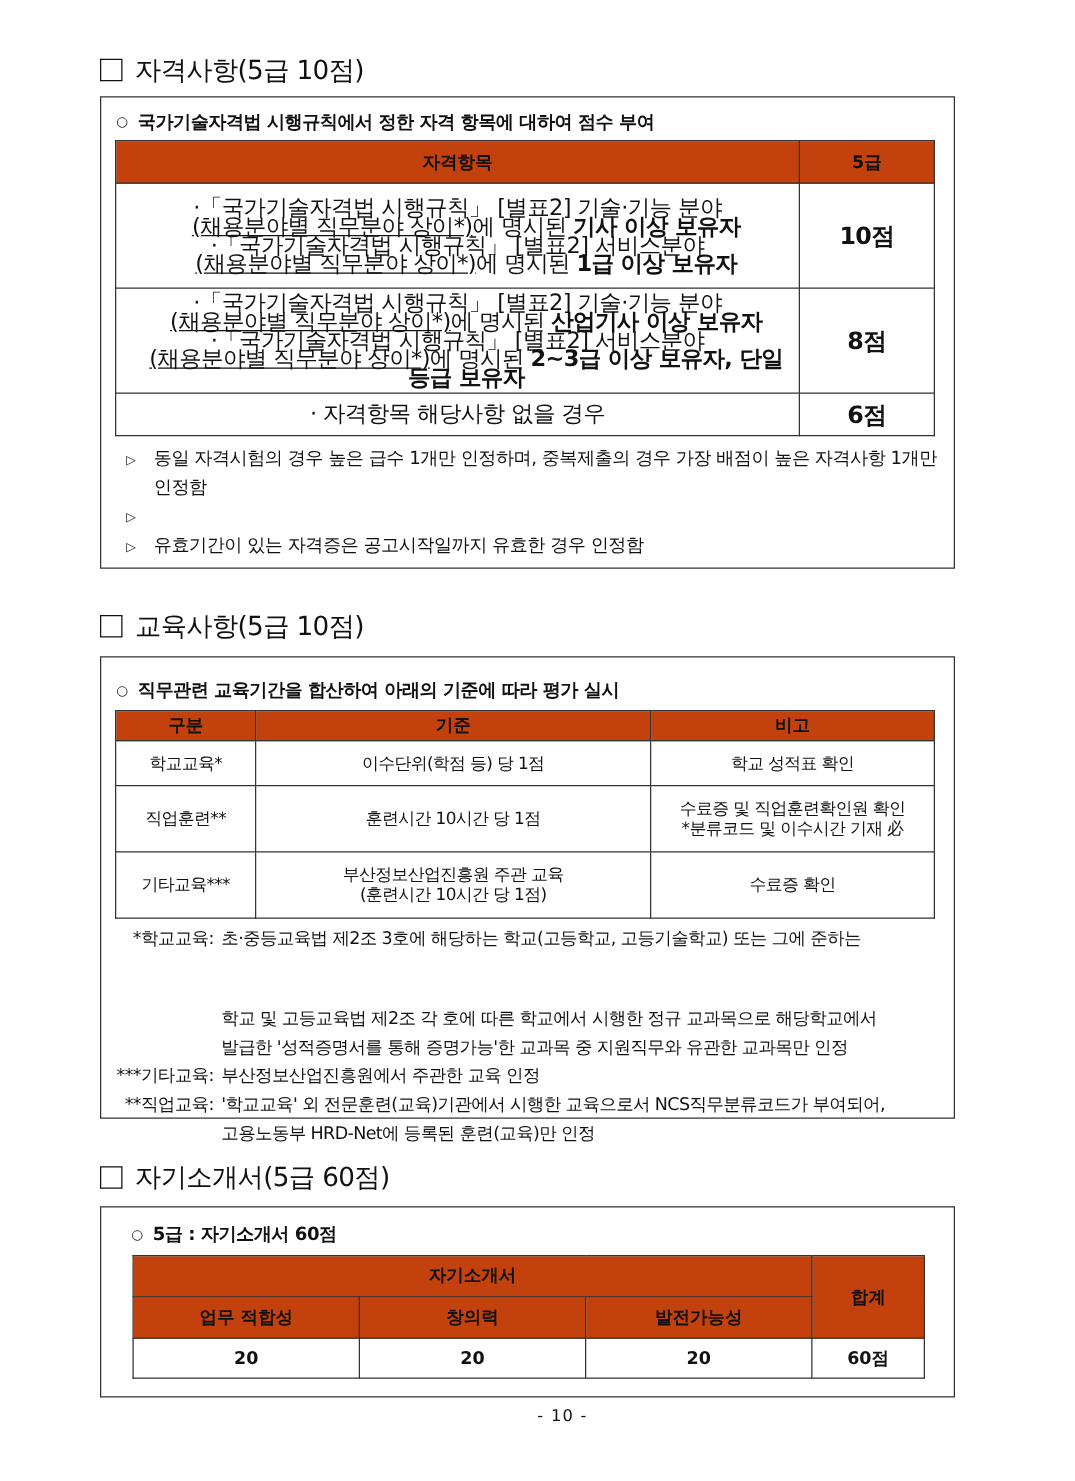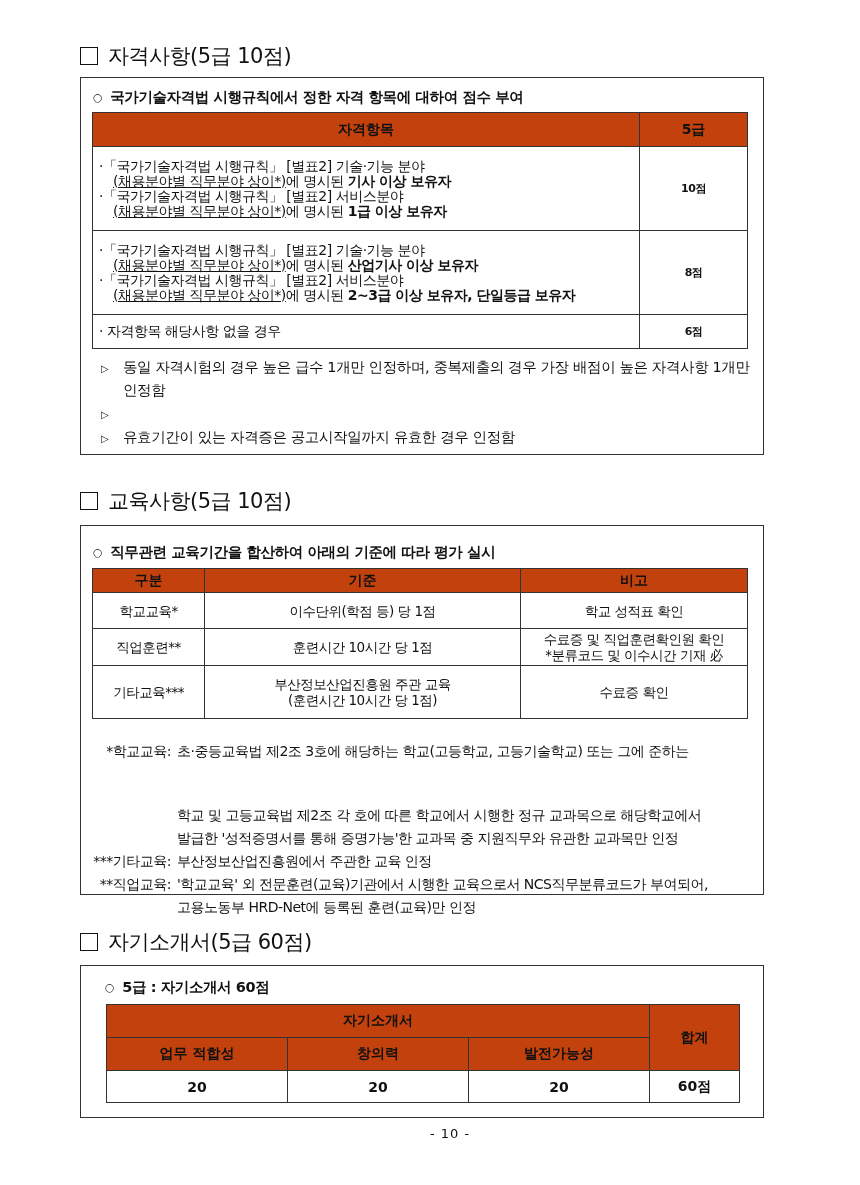--- a/index.html
+++ b/index.html
@@ -23,23 +23,23 @@
     }
     .lead .circ { font-size: 11px; font-weight: normal; }
 
     table { border-collapse: collapse; }
     th, td { border: 1.2px solid #333; }
     th { background: #c2410c; font-weight: bold; }
 
     
     #t1 { position: absolute; left: 11px; top: 34px; width: 656px; }
     #t1 th { height: 34px; font-size: 14px; }
-    #t1 td { font-size: 14px; letter-spacing: -0.5px; }
+    #t1 td { font-size: 18px; letter-spacing: -0.5px; text-align: center; }
     #t1 td.desc { padding: 4px 6px; line-height: 15px; }
-    #t1 td.score { text-align: center; font-weight: bold; font-size: 11px; width: 108px; }
+    #t1 td.score { text-align: center; font-weight: bold; font-size: 19px; width: 108px; }
     .ul { text-decoration: underline; }
     .ind { padding-left: 14px; display: block; }
 
     .notes { position: absolute; left: 20px; top: 278px; width: 650px; font-size: 14.5px; line-height: 23px; letter-spacing: -0.4px; }
     .note { display: flex; }
     .note .tri { width: 22px; font-size: 10px; flex-shrink: 0; padding-top: 1px; }
 
     
     #t2 { position: absolute; left: 11px; top: 42px; width: 656px; }
     #t2 th { height: 24px; font-size: 14px; }
@@ -137,21 +137,21 @@
         <th style="width:316px;">기준</th>
         <th>비고</th>
       </tr>
     </thead>
     <tbody>
       <tr style="height:36px;">
         <td>학교교육*</td>
         <td>이수단위(학점 등) 당 1점</td>
         <td>학교 성적표 확인</td>
       </tr>
-      <tr style="height:37px;">
+      <tr style="height:53px;">
         <td>직업훈련**</td>
         <td>훈련시간 10시간 당 1점</td>
         <td style="white-space:pre-line;">수료증 및 직업훈련확인원 확인
 *분류코드 및 이수시간 기재 必</td>
       </tr>
       <tr style="height:53px;">
         <td>기타교육***</td>
         <td style="white-space:pre-line;">부산정보산업진흥원 주관 교육
 (훈련시간 10시간 당 1점)</td>
         <td>수료증 확인</td>

